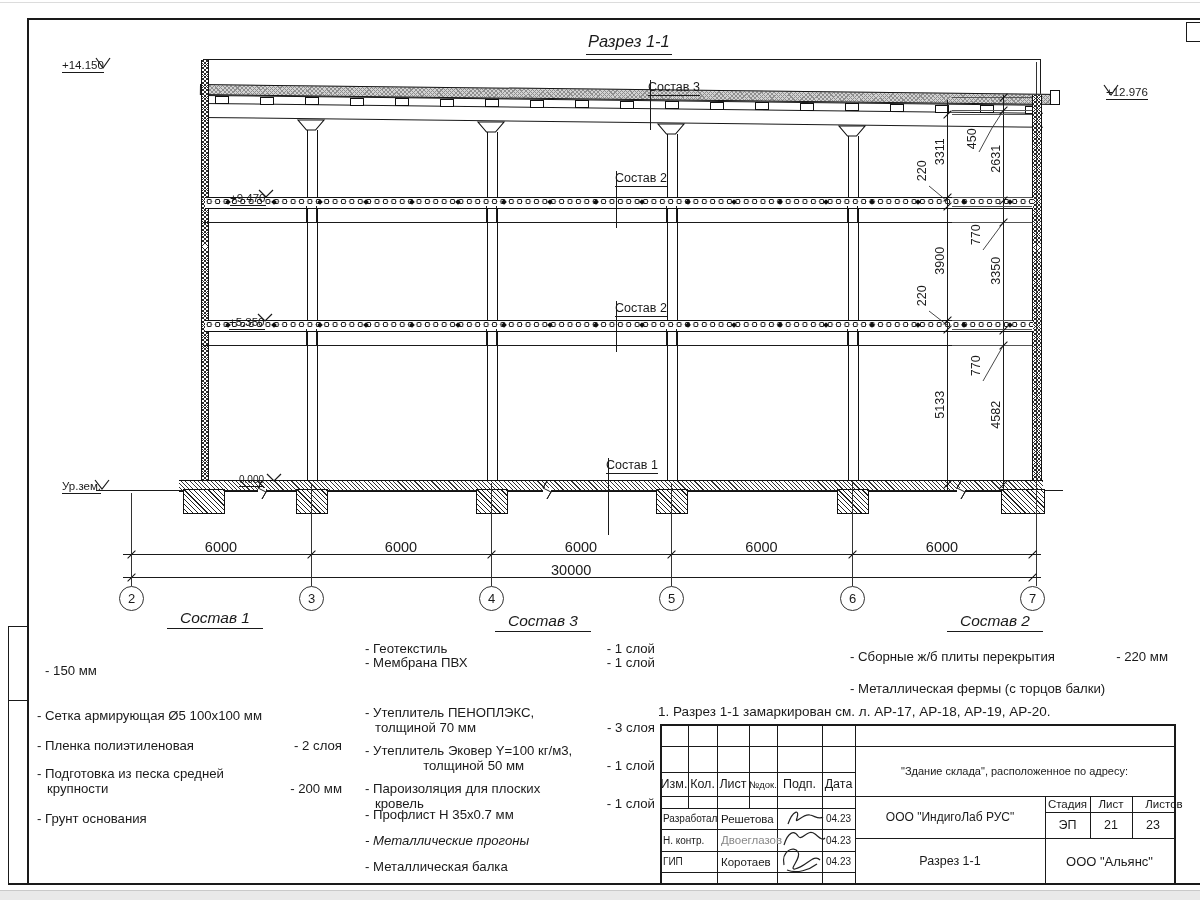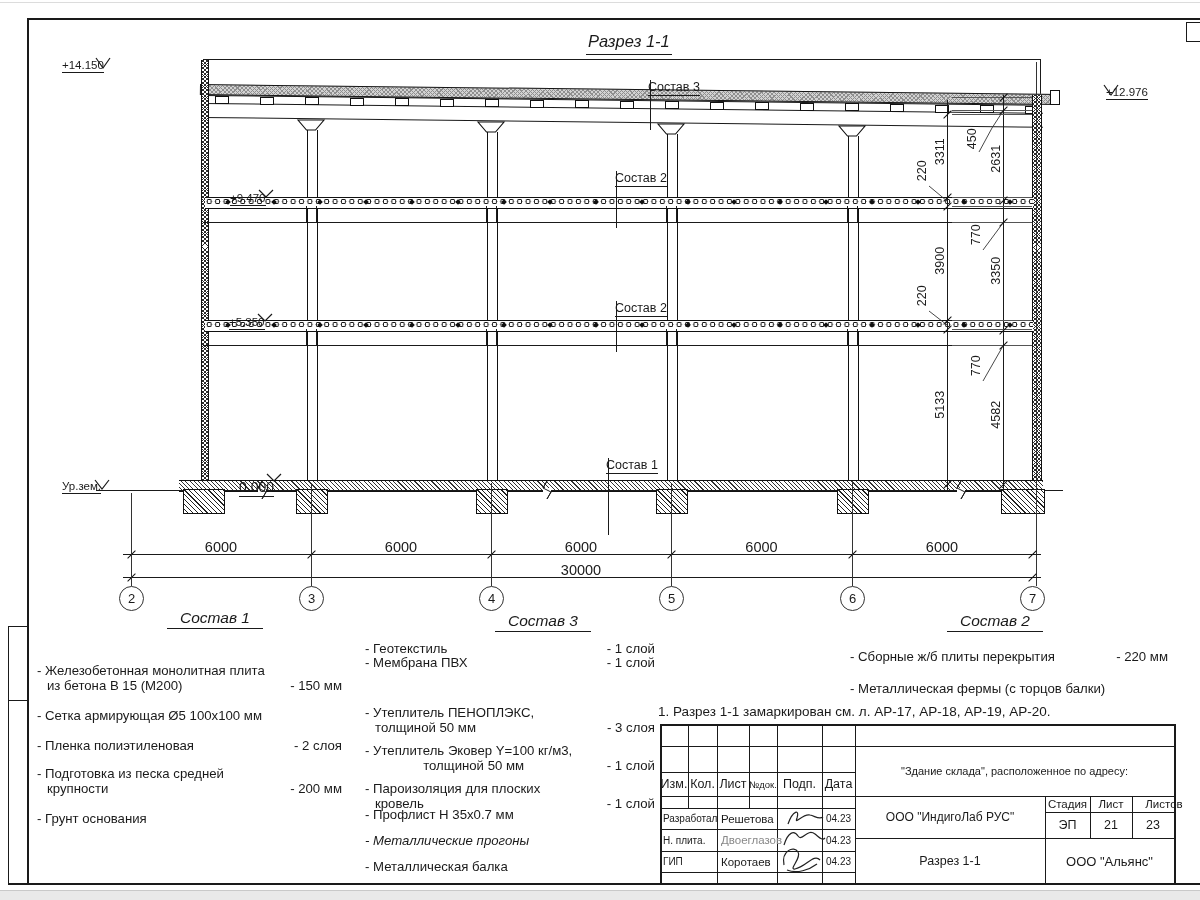--- a/index.html
+++ b/index.html
@@ -242,31 +242,29 @@
       <div class="ln" style="left:852px;top:493px;width:0.8px;height:93px;background:#333"></div>
       <div class="ln" style="left:311px;top:483px;width:0.8px;height:103px;background:#333"></div>
       <div class="ln" style="left:491px;top:483px;width:0.8px;height:103px;background:#333"></div>
       <div class="ln" style="left:671px;top:483px;width:0.8px;height:103px;background:#333"></div>
       <div class="ln" style="left:852px;top:483px;width:0.8px;height:103px;background:#333"></div>
       <div class="t dm" style="left:191px;top:538px;width:60px;text-align:center;">6000</div>
       <div class="t dm" style="left:371px;top:538px;width:60px;text-align:center;">6000</div>
       <div class="t dm" style="left:551px;top:538px;width:60px;text-align:center;">6000</div>
       <div class="t dm" style="left:731.5px;top:538px;width:60px;text-align:center;">6000</div>
       <div class="t dm" style="left:912px;top:538px;width:60px;text-align:center;">6000</div>
-      <div class="t dm" style="left:551px;top:561px;width:60px;text-align:center;">30000</div>
+      <div class="t dm" style="left:551px;top:561px;width:60px;text-align:left;">30000</div>
       <div class="axc" style="left:119px;top:586px;">2</div>
       <div class="axc" style="left:299px;top:586px;">3</div>
       <div class="axc" style="left:479px;top:586px;">4</div>
       <div class="axc" style="left:659px;top:586px;">5</div>
       <div class="axc" style="left:840px;top:586px;">6</div>
       <div class="axc" style="left:1020px;top:586px;">7</div>
       <div class="lg-h" style="left:167px;top:609px;width:90px;text-align:center;">Состав 1</div>
       <div class="lg-item" style="left:37px;top:663px;width:305px;">
-        <div class="lg-t">- Железобетонная  монолитная плита
-из бетона В 15 (М200)</div>
         <div class="lg-q">- 150 мм</div>
       </div>
       <div class="lg-item" style="left:37px;top:708px;width:305px;">
         <div class="lg-t">- Сетка армирующая Ø5 100х100 мм</div>
       </div>
       <div class="lg-item" style="left:37px;top:738px;width:305px;">
         <div class="lg-t">- Пленка полиэтиленовая</div>
         <div class="lg-q">- 2 слоя</div>
       </div>
       <div class="lg-item" style="left:37px;top:766px;width:305px;">
@@ -281,21 +279,21 @@
       <div class="lg-item" style="left:365px;top:655px;width:290px;">
         <div class="lg-t">- Мембрана ПВХ</div>
         <div class="lg-q">- 1 слой</div>
       </div>
       <div class="lg-item" style="left:365px;top:641px;width:290px;gap:48px;">
         <div class="lg-t">- Геотекстиль</div>
         <div class="lg-q">- 1 слой</div>
       </div>
       <div class="lg-item" style="left:365px;top:705px;width:290px;">
         <div class="lg-t">- Утеплитель ПЕНОПЛЭКС,
-толщиной 50 мм</div>
+толщиной 70 мм</div>
         <div class="lg-q">- 3 слоя</div>
       </div>
       <div class="lg-item" style="left:365px;top:743px;width:290px;text-align:center;">
         <div class="lg-t">- Утеплитель Эковер Y=100 кг/м3,
 толщиной 50 мм</div>
         <div class="lg-q">- 1 слой</div>
       </div>
       <div class="lg-item" style="left:365px;top:781px;width:290px;gap:40px;">
         <div class="lg-t">- Пароизоляция для плоских кровель</div>
         <div class="lg-q">- 1 слой</div>
@@ -340,21 +338,21 @@
       <div class="ln" style="left:1174px;top:724px;width:1.5px;height:160px;background:#1a1a1a"></div>
       <div class="abs ctr" style="left:660px;top:772px;width:28px;height:24px;font-size:12.5px;">Изм.</div>
       <div class="abs ctr" style="left:688px;top:772px;width:29px;height:24px;font-size:12.5px;">Кол.</div>
       <div class="abs ctr" style="left:717px;top:772px;width:32px;height:24px;font-size:12.5px;">Лист</div>
       <div class="abs ctr" style="left:749px;top:772px;width:28px;height:24px;font-size:9.5px;">№док.</div>
       <div class="abs ctr" style="left:777px;top:772px;width:45px;height:24px;font-size:12.5px;">Подп.</div>
       <div class="abs ctr" style="left:822px;top:772px;width:33px;height:24px;font-size:12.5px;">Дата</div>
       <div class="abs" style="left:663px;top:808px;width:54px;height:21px;font-size:10px;display:flex;align-items:center;">Разработал</div>
       <div class="abs" style="left:721px;top:808px;width:55px;height:21px;font-size:11.5px;display:flex;align-items:center;">Решетова</div>
       <div class="abs ctr" style="left:822px;top:808px;width:33px;height:21px;font-size:10px;">04.23</div>
-      <div class="abs" style="left:663px;top:829px;width:54px;height:22px;font-size:10px;display:flex;align-items:center;">Н. плита.</div>
+      <div class="abs" style="left:663px;top:829px;width:54px;height:22px;font-size:10px;display:flex;align-items:center;">Н. контр.</div>
       <div class="abs" style="left:721px;top:829px;width:55px;height:22px;font-size:11.5px;display:flex;align-items:center;color:#888;">Двоеглазов</div>
       <div class="abs ctr" style="left:822px;top:829px;width:33px;height:22px;font-size:10px;">04.23</div>
       <div class="abs" style="left:663px;top:851px;width:54px;height:21px;font-size:10px;display:flex;align-items:center;">ГИП</div>
       <div class="abs" style="left:721px;top:851px;width:55px;height:21px;font-size:11.5px;display:flex;align-items:center;">Коротаев</div>
       <div class="abs ctr" style="left:822px;top:851px;width:33px;height:21px;font-size:10px;">04.23</div>
     </div>
 
   <div class="t" style="left:62px;top:44px;font-size:11.5px;">
     <span class="und">+14.150</span></div>
   <svg style="left:95px;top:57px;" width="16" height="13">
@@ -372,21 +370,21 @@
   <svg style="left:258px;top:189px;" width="16" height="10">
     <path d="M1,1 L8,8 L15,1" fill="none" stroke="#1a1a1a" stroke-width="1.2"></path>
     </svg>
 
   <div class="t" style="left:229px;top:301px;font-size:11.5px;">
     <span class="und">+5.350</span></div>
   <svg style="left:257px;top:313px;" width="16" height="10">
     <path d="M1,1 L8,8 L15,1" fill="none" stroke="#1a1a1a" stroke-width="1.2"></path>
     </svg>
 
-  <div class="t" style="left:239px;top:461px;font-size:14px;">
+  <div class="t" style="left:239px;top:461px;font-size:10px;">
     <span class="und">0.000</span></div>
   <svg style="left:266px;top:473px;" width="16" height="10">
     <path d="M1,1 L8,8 L15,1" fill="none" stroke="#1a1a1a" stroke-width="1.2"></path>
     </svg>
 
   <div class="t" style="left:62px;top:465px;font-size:11.5px;">
     <span class="und">Ур.зем.</span></div>
   <svg style="left:94px;top:479px;" width="16" height="12">
     <path d="M1,1 L8,10 L15,1" fill="none" stroke="#1a1a1a" stroke-width="1.2"></path>
     </svg>

